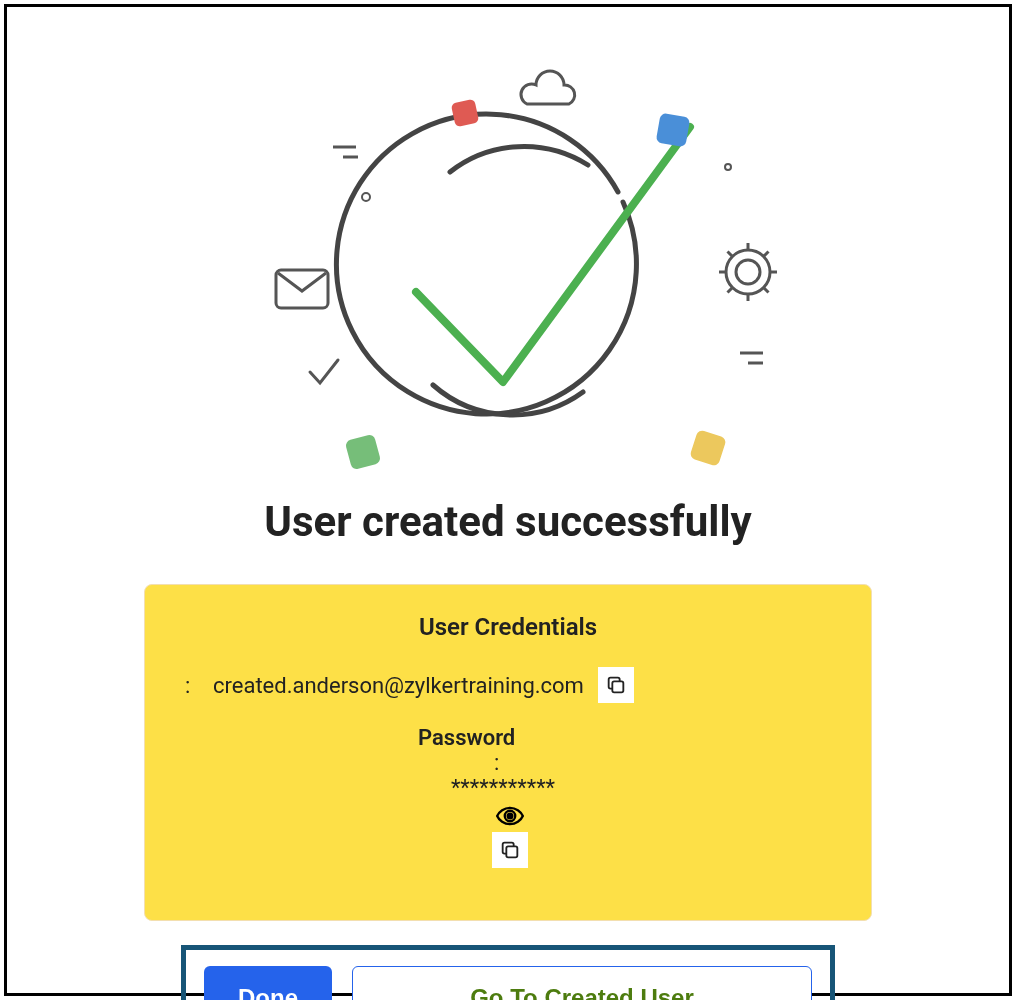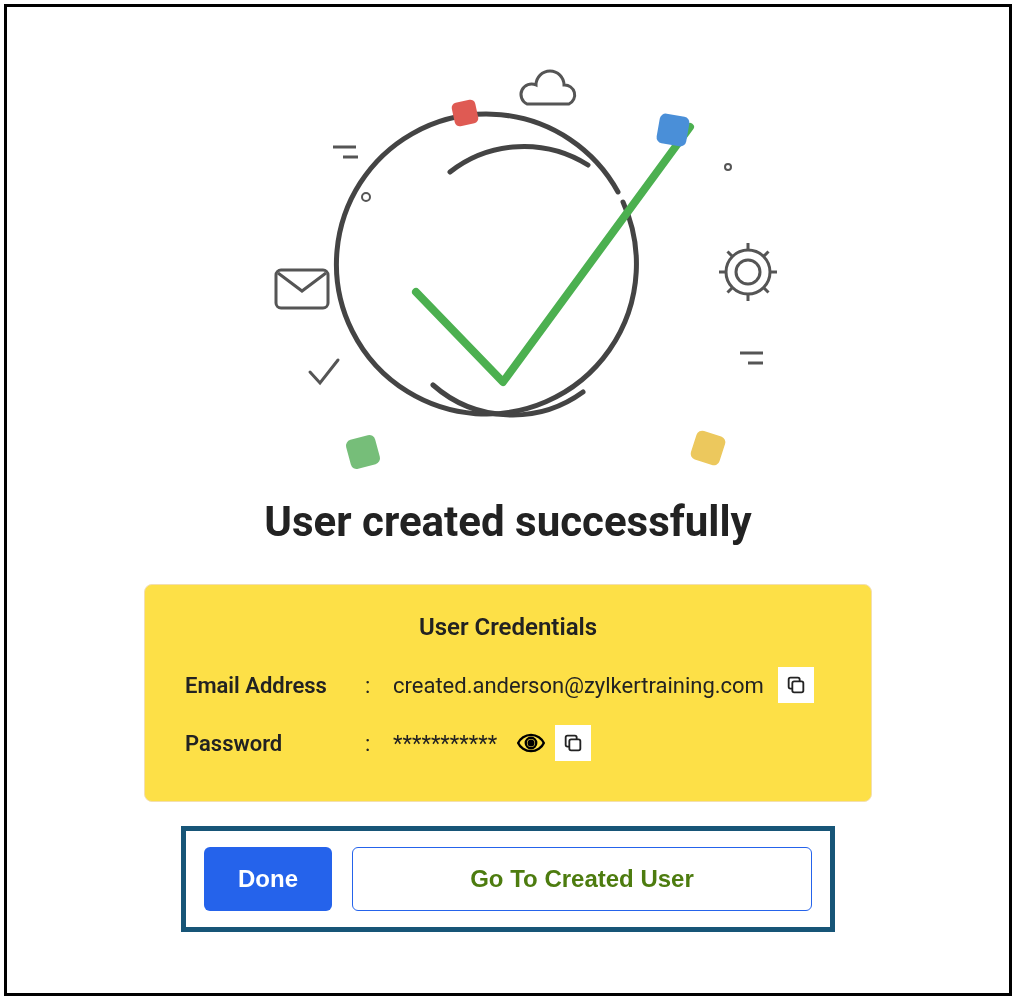--- a/index.html
+++ b/index.html
@@ -51,21 +51,22 @@
       margin-bottom: 26px;
     }
     .cred-row {
       display: flex;
       align-items: center;
       margin-bottom: 22px;
       font-size: 22px;
       color: #222;
     }
     .cred-row:last-child {
-      margin-bottom: 4px;
+      margin-bottom: 16px;
+      flex-direction: column;
     }
     .cred-label {
       font-weight: 600;
       width: 180px;
       flex-shrink: 0;
     }
     .cred-colon {
       width: 28px;
       flex-shrink: 0;
     }
@@ -179,21 +180,20 @@
       <circle cx="500" cy="110" r="3" fill="none" stroke="#555" stroke-width="2"></circle>
     </svg>
   </div>
 
   <h1 class="page-title">User created successfully</h1>
 
   <div class="credentials-card">
     <div class="credentials-title">User Credentials</div>
 
     <div class="cred-row">
-      <span class="cred-label">Email Address</span>
       <span class="cred-colon">:</span>
       <span class="cred-value">created.anderson@zylkertraining.com</span>
       <span class="icon-box">
         <svg width="22" height="22" viewBox="0 0 24 24" fill="none" stroke="#222" stroke-width="2">
           <rect x="8" y="8" width="12" height="12" rx="2"></rect>
           <path d="M 16 8 V 6 a 2 2 0 0 0 -2 -2 H 6 a 2 2 0 0 0 -2 2 v 8 a 2 2 0 0 0 2 2 h 2"></path>
         </svg>
       </span>
     </div>
 

